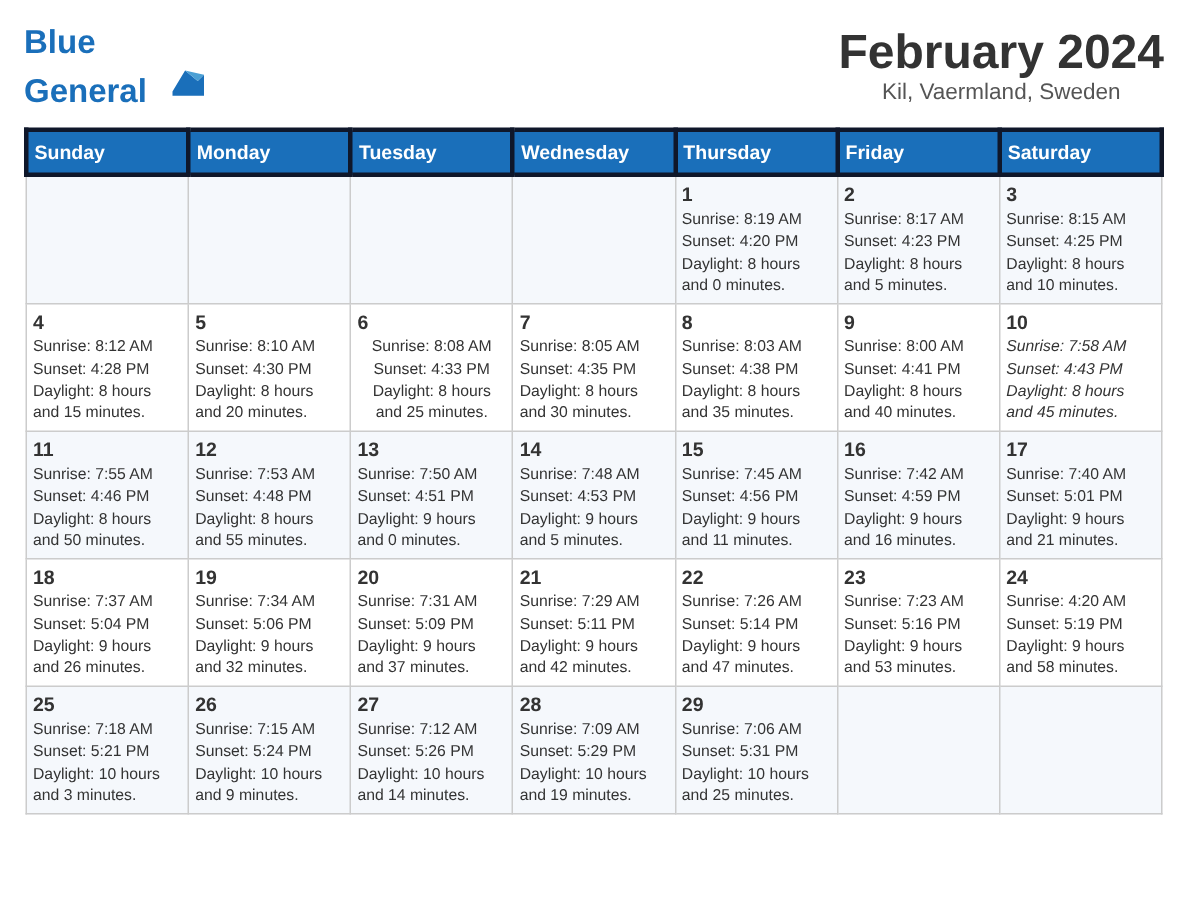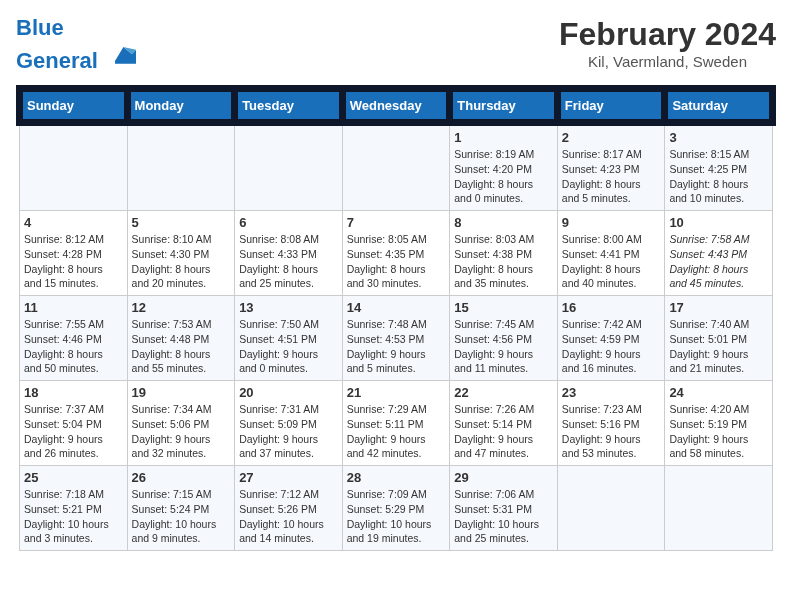--- a/index.html
+++ b/index.html
@@ -51,21 +51,21 @@
       border-collapse: collapse;
       table-layout: fixed;
     }
     thead tr th {
       background-color: #1a6fba;
       color: #fff;
       padding: 6px 4px;
       font-size: 13px;
       font-weight: bold;
       text-align: left;
-      border: 7px solid #0f172a;
+      border: 3px solid #0f172a;
     }
     tbody tr td {
       border: 1px solid #ccc;
       vertical-align: top;
       padding: 4px 4px;
       font-size: 11px;
       color: #333;
       height: 85px;
       background: #fff;
     }
@@ -155,21 +155,21 @@
         </td>
         <td>
           <div class="day-number">5</div>
           <div class="day-info" style="white-space: pre-line;">Sunrise: 8:10 AM
 Sunset: 4:30 PM
 Daylight: 8 hours
 and 20 minutes.</div>
         </td>
         <td>
           <div class="day-number">6</div>
-          <div class="day-info" style="white-space: pre-line;">Sunrise: 8:08 AM
+          <div class="day-info" style="white-space: pre-line; text-align: center;">Sunrise: 8:08 AM
 Sunset: 4:33 PM
 Daylight: 8 hours
 and 25 minutes.</div>
         </td>
         <td>
           <div class="day-number">7</div>
           <div class="day-info" style="white-space: pre-line;">Sunrise: 8:05 AM
 Sunset: 4:35 PM
 Daylight: 8 hours
 and 30 minutes.</div>

